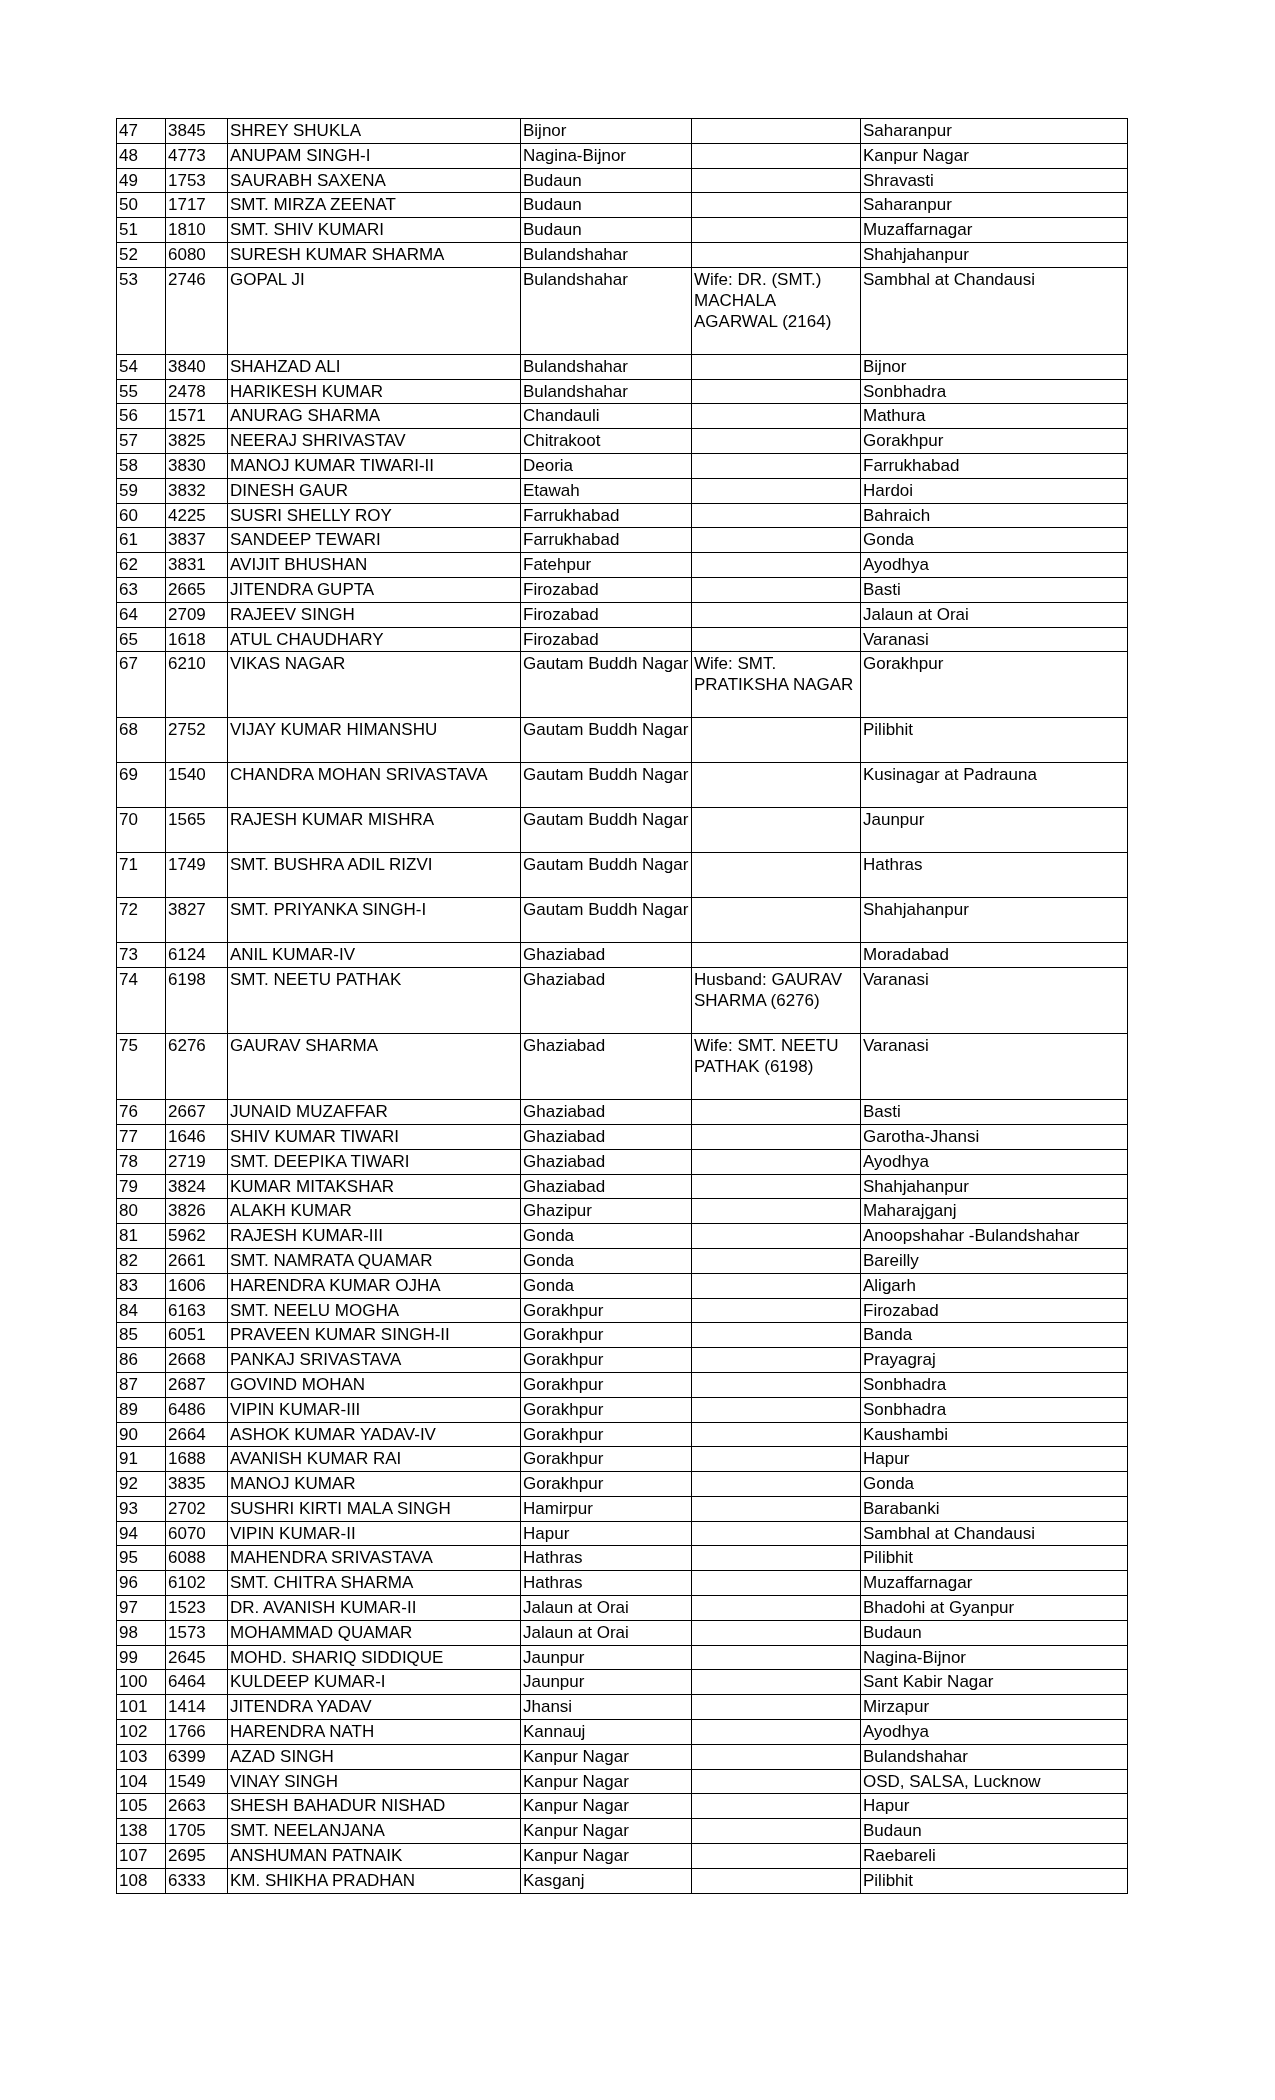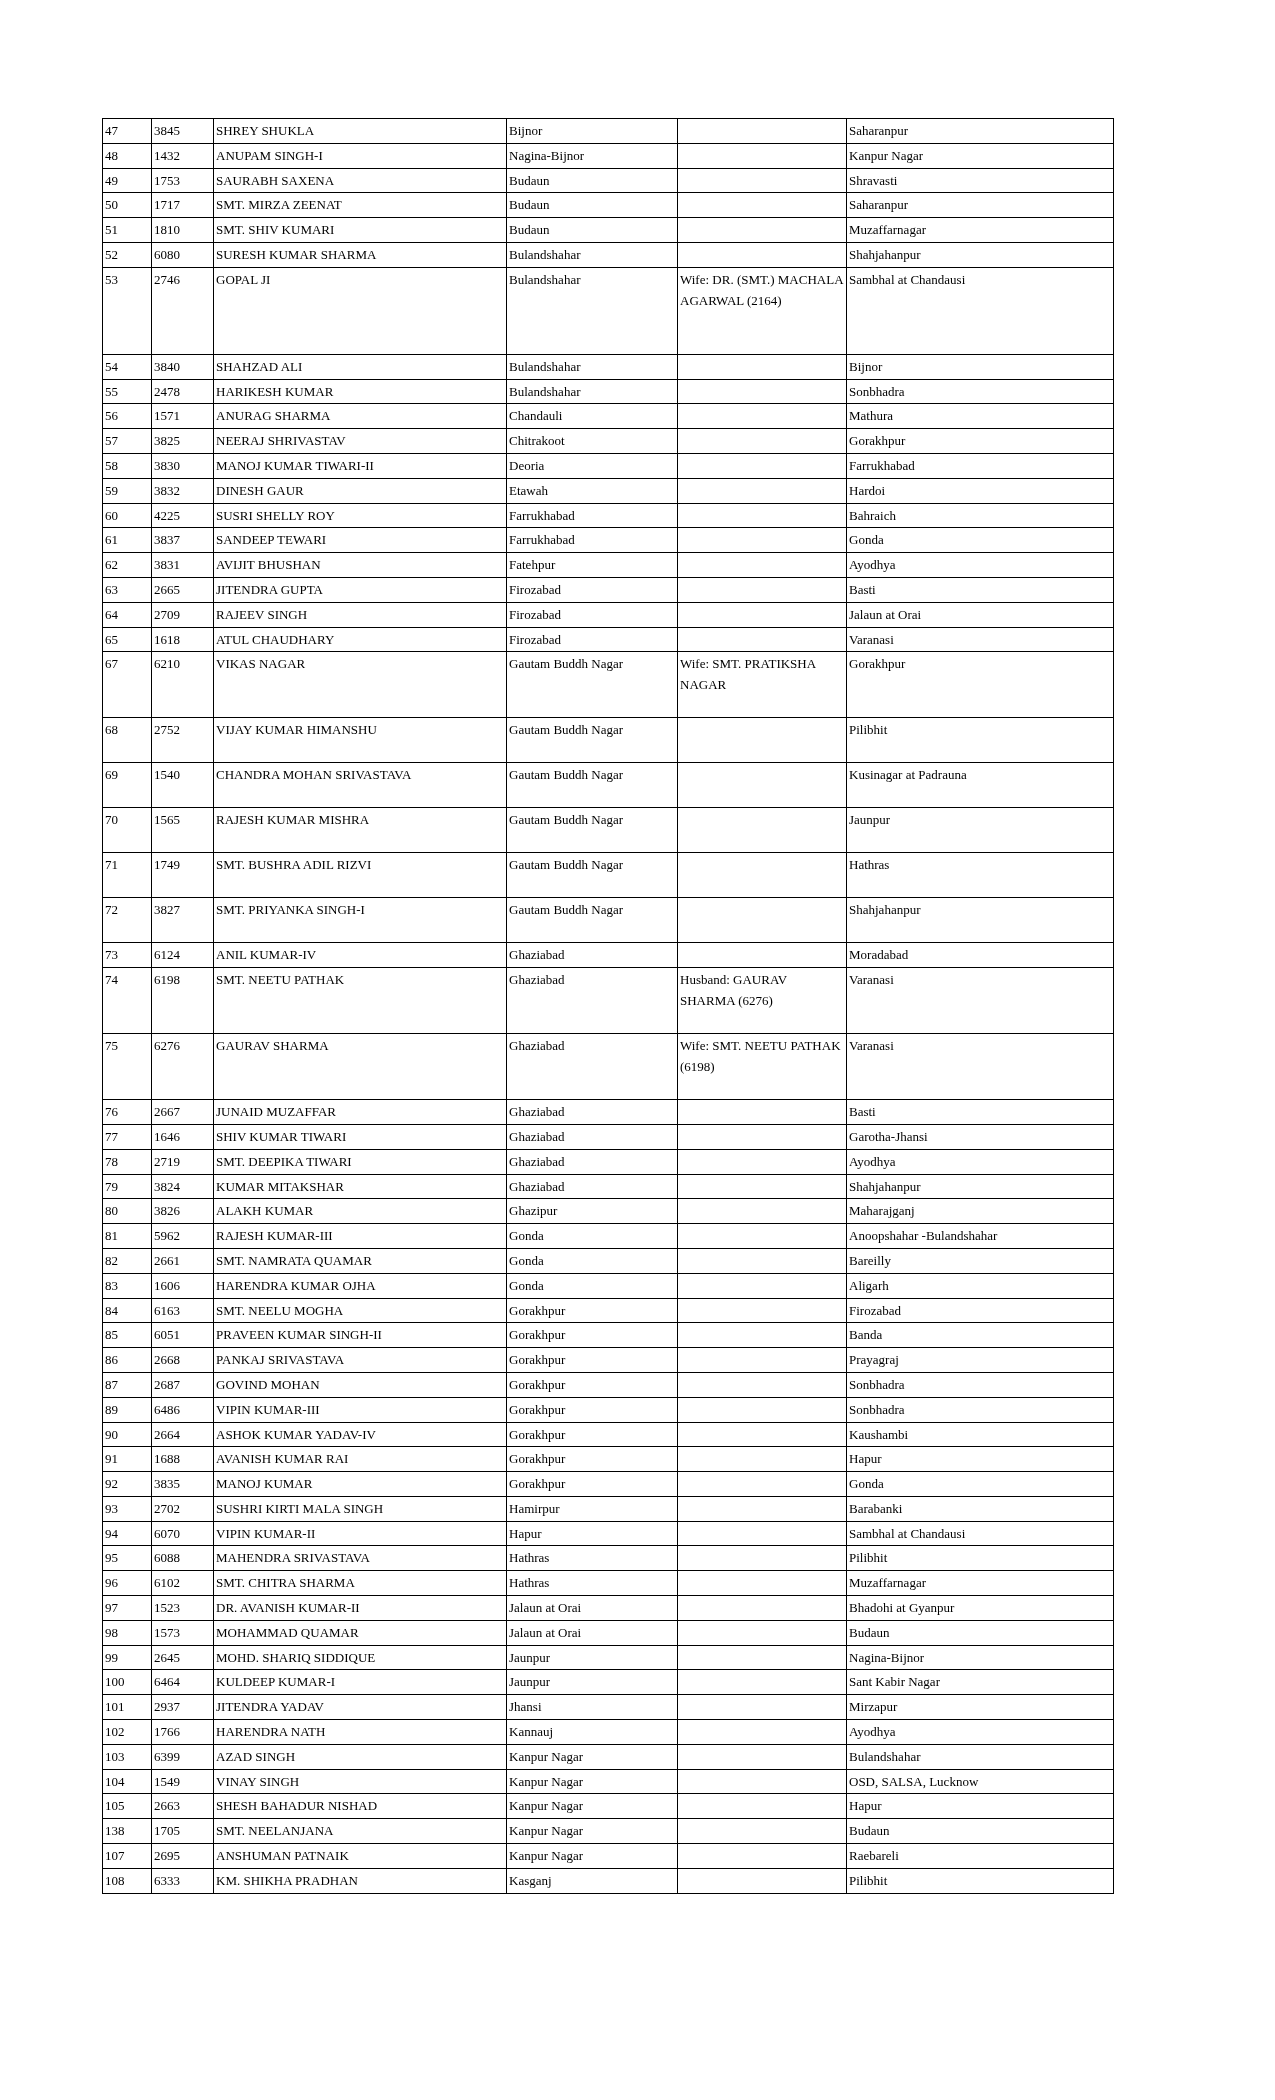--- a/index.html
+++ b/index.html
@@ -1,26 +1,26 @@
 <!DOCTYPE html>
 <html><head>
   <meta charset="utf-8">
   <style>
     html, body { margin: 0; padding: 0; background: #ffffff; }
     body { width: 1275px; height: 2100px; position: relative; overflow: hidden; }
     .page { position: absolute; left: 0; top: 0; width: 1275px; height: 2100px; background: #fff; }
     table.roster {
       position: absolute;
-      left: 102px;
+      left: 116px;
       top: 118px;
       width: 1011px;
       border-collapse: collapse;
       table-layout: fixed;
-      font-family: Liberation Serif, serif;
-      font-size: 13px;
+      font-family: Liberation Sans, sans-serif;
+      font-size: 17px;
       line-height: 21px;
       color: #000;
     }
     table.roster td {
       border: 1px solid #000;
       padding: 1px 2px 0 2px;
       vertical-align: top;
       height: 22.8px;
       overflow: hidden;
       word-wrap: break-word;
@@ -52,21 +52,21 @@
         <tr>
     <td>47</td>
     <td>3845</td>
     <td>SHREY SHUKLA</td>
     <td>Bijnor</td>
     <td></td>
     <td>Saharanpur</td>
   </tr>
         <tr>
     <td>48</td>
-    <td>1432</td>
+    <td>4773</td>
     <td>ANUPAM SINGH-I</td>
     <td>Nagina-Bijnor</td>
     <td></td>
     <td>Kanpur Nagar</td>
   </tr>
         <tr>
     <td>49</td>
     <td>1753</td>
     <td>SAURABH SAXENA</td>
     <td>Budaun</td>
@@ -460,21 +460,21 @@
         <tr>
     <td>100</td>
     <td>6464</td>
     <td>KULDEEP KUMAR-I</td>
     <td>Jaunpur</td>
     <td></td>
     <td>Sant Kabir Nagar</td>
   </tr>
         <tr>
     <td>101</td>
-    <td>2937</td>
+    <td>1414</td>
     <td>JITENDRA YADAV</td>
     <td>Jhansi</td>
     <td></td>
     <td>Mirzapur</td>
   </tr>
         <tr>
     <td>102</td>
     <td>1766</td>
     <td>HARENDRA NATH</td>
     <td>Kannauj</td>

